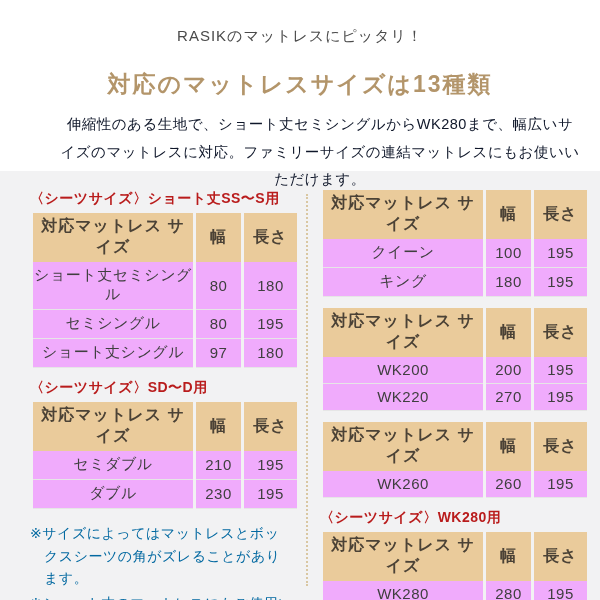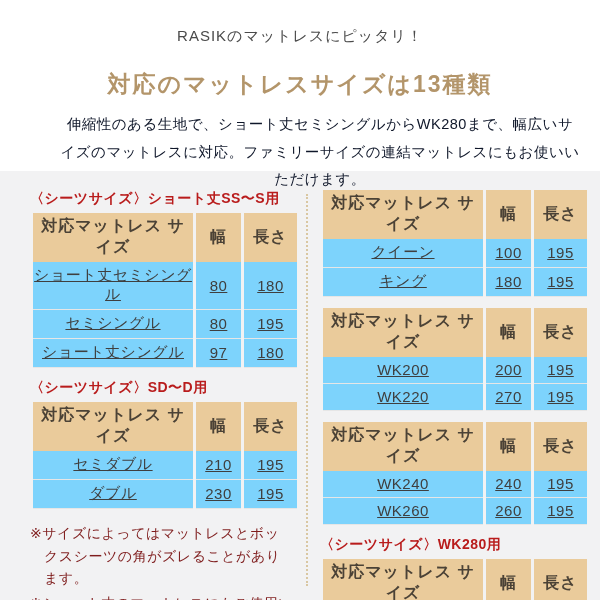--- a/index.html
+++ b/index.html
@@ -19,27 +19,27 @@
   .col { width: 264px; flex: 0 0 auto; }
   .divider { flex: 0 0 auto; width: 0; border-left: 2px dotted #d9c7a2; margin: 4px 12px 14px 12px; }
   .section { margin-bottom: 11px; }
   .section-title { font-size: 14px; font-weight: 700; color: #b91c1c; letter-spacing: 0.5px; margin: 0 0 5px 0; }
   table.size-table { border-collapse: separate; border-spacing: 3px 0; width: 100%; table-layout: fixed; }
   table.size-table th {
     background: #eacb9b; color: #4b4236; font-weight: 600;
     font-size: 16px; text-align: center; padding: 3px 0 4px; letter-spacing: 1px;
   }
   table.size-table td {
-    background: #7dd3fc; color: #3f3f3f; font-size: 15px; text-align: center;
-    padding: 4px 0 5px; border-bottom: 1px solid #e6e6e6; letter-spacing: 0.5px; text-decoration: underline;
+    background: #f0abfc; color: #3f3f3f; font-size: 15px; text-align: center;
+    padding: 4px 0 5px; border-bottom: 1px solid #e6e6e6; letter-spacing: 0.5px;
   }
   col.c-name { width: 160px; } col.c-width { width: 45px; } col.c-length { width: 53px; }
   .notes { margin-top: 13px; }
   .note {
-    font-size: 14px; color: #7f1d1d; line-height: 1.62; letter-spacing: 0.5px;
+    font-size: 14px; color: #0369a1; line-height: 1.62; letter-spacing: 0.5px;
     padding-left: 1em; text-indent: -1em; margin-bottom: 2px;
   }
 </style>
 </head>
 <body>
 
 <div class="page">
 
   <div class="hero">
     <div class="hero-tagline">RASIKのマットレスにピッタリ！</div>
@@ -193,25 +193,20 @@
             </colgroup>
           <thead>
             <tr>
               <th>対応マットレス サイズ</th>
               <th>幅</th>
               <th>長さ</th>
             </tr>
           </thead>
           <tbody>
             <tr>
-              <td>WK240</td>
-              <td>240</td>
-              <td>195</td>
-            </tr>
-            <tr>
               <td>WK260</td>
               <td>260</td>
               <td>195</td>
             </tr>
           </tbody>
         </table>
       </div>
 
       <div class="section">
         <div class="section-title">〈シーツサイズ〉WK280用</div>

